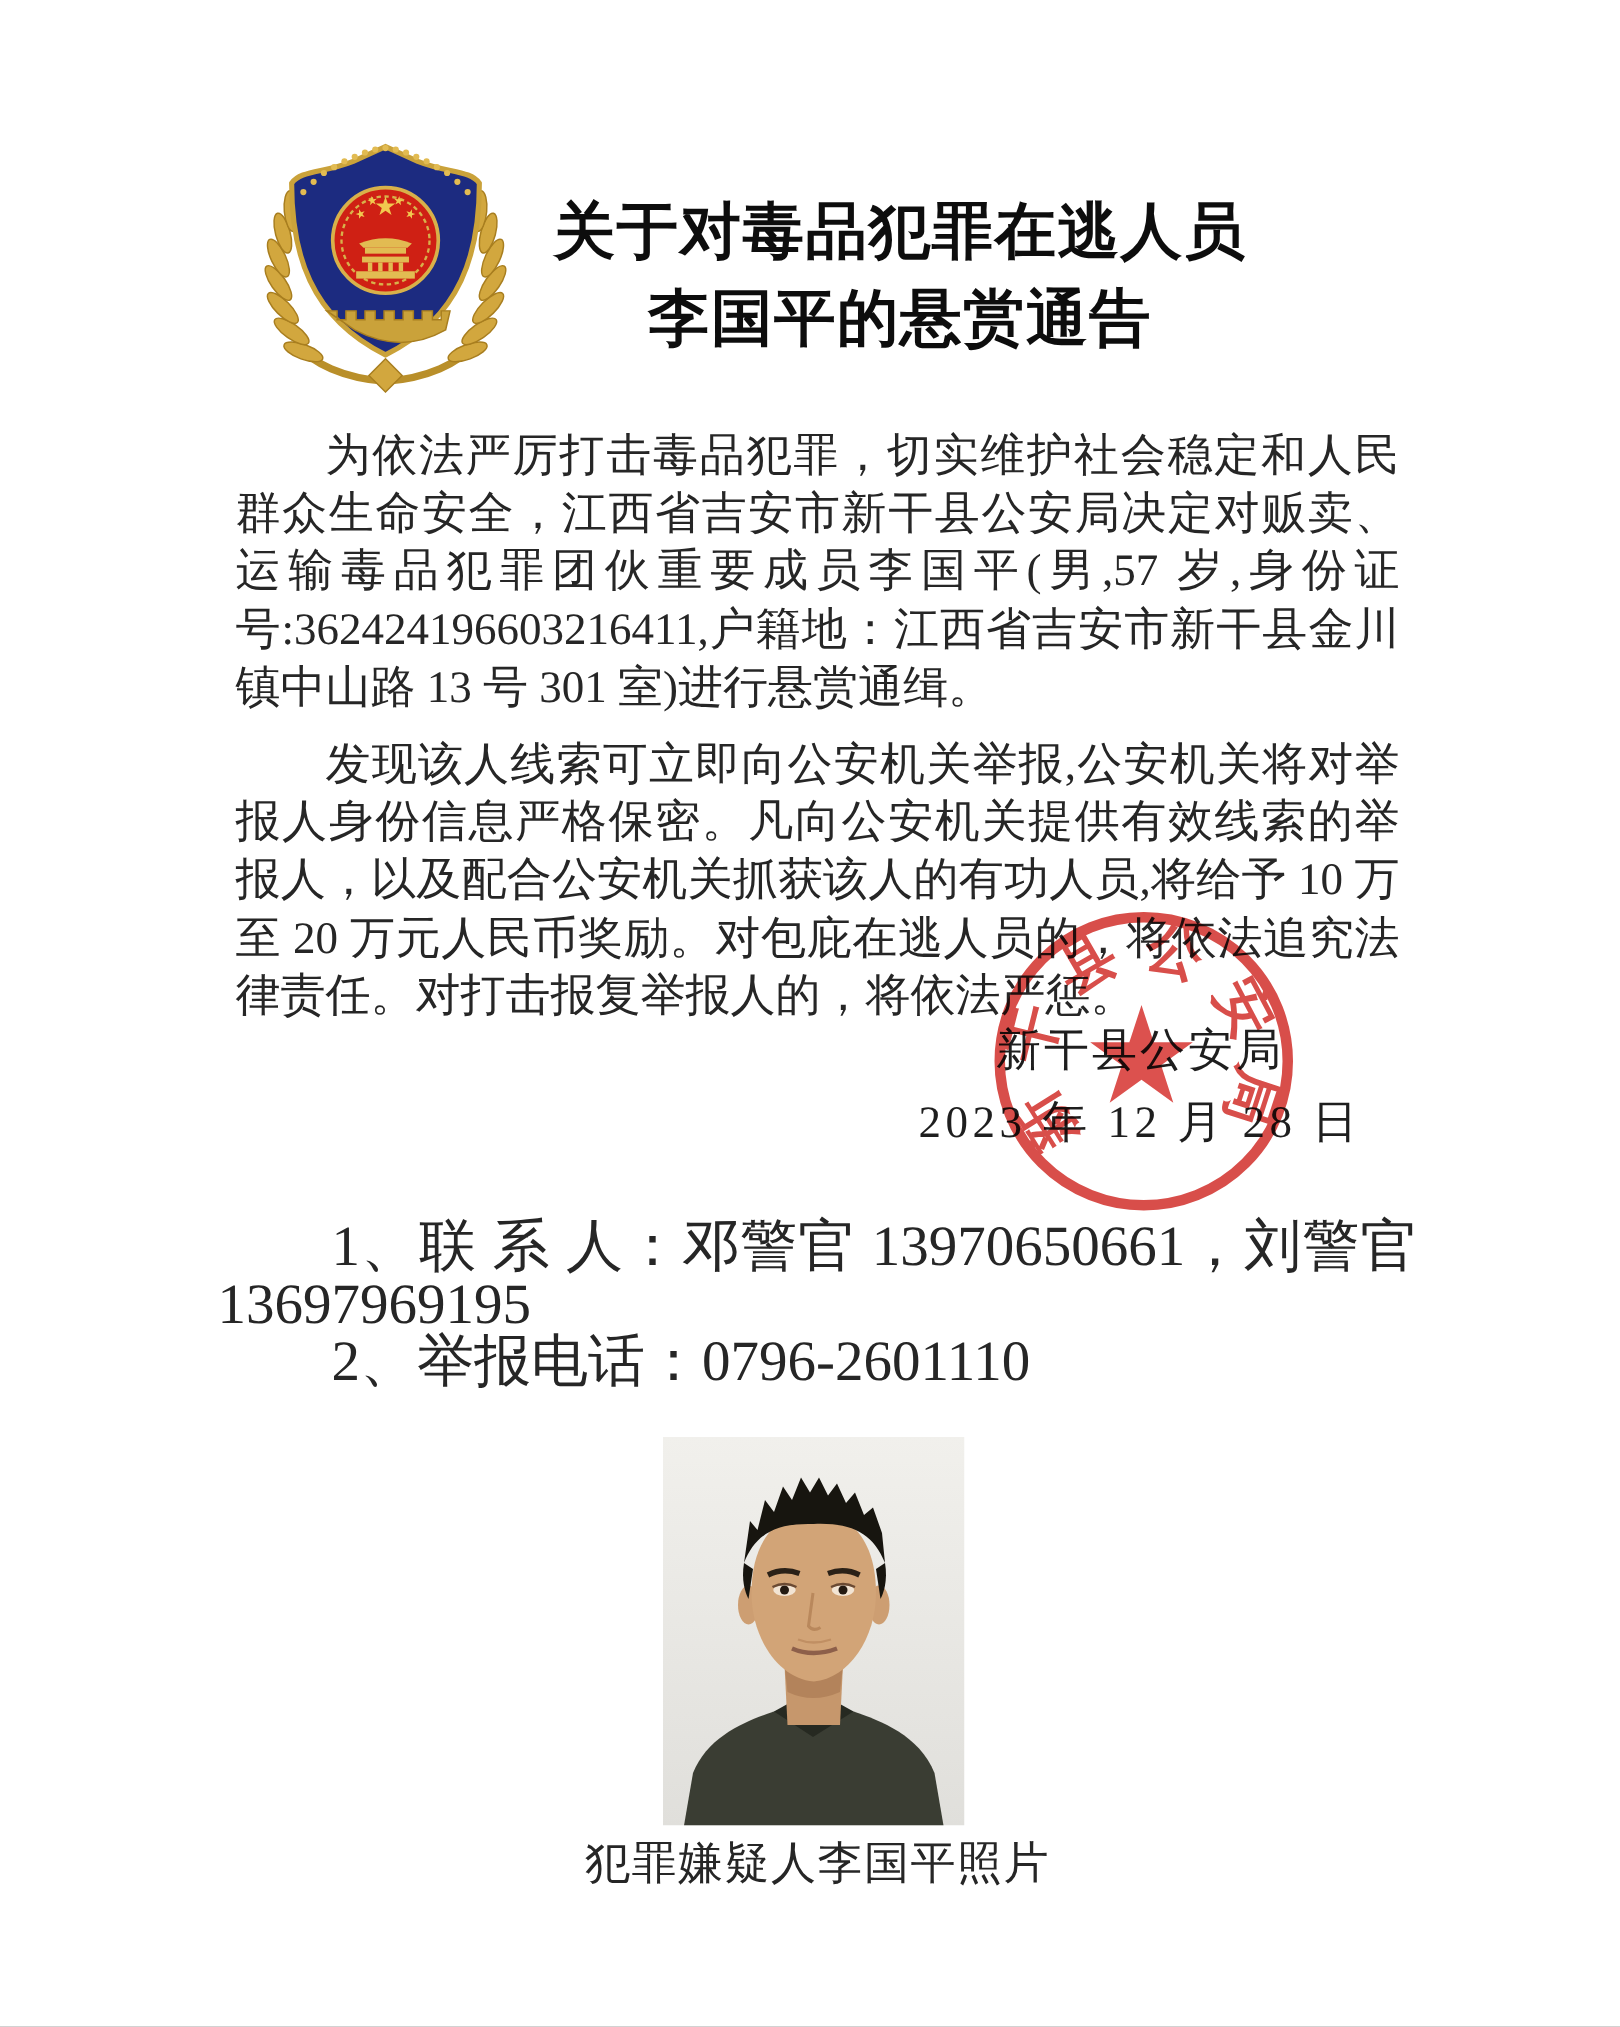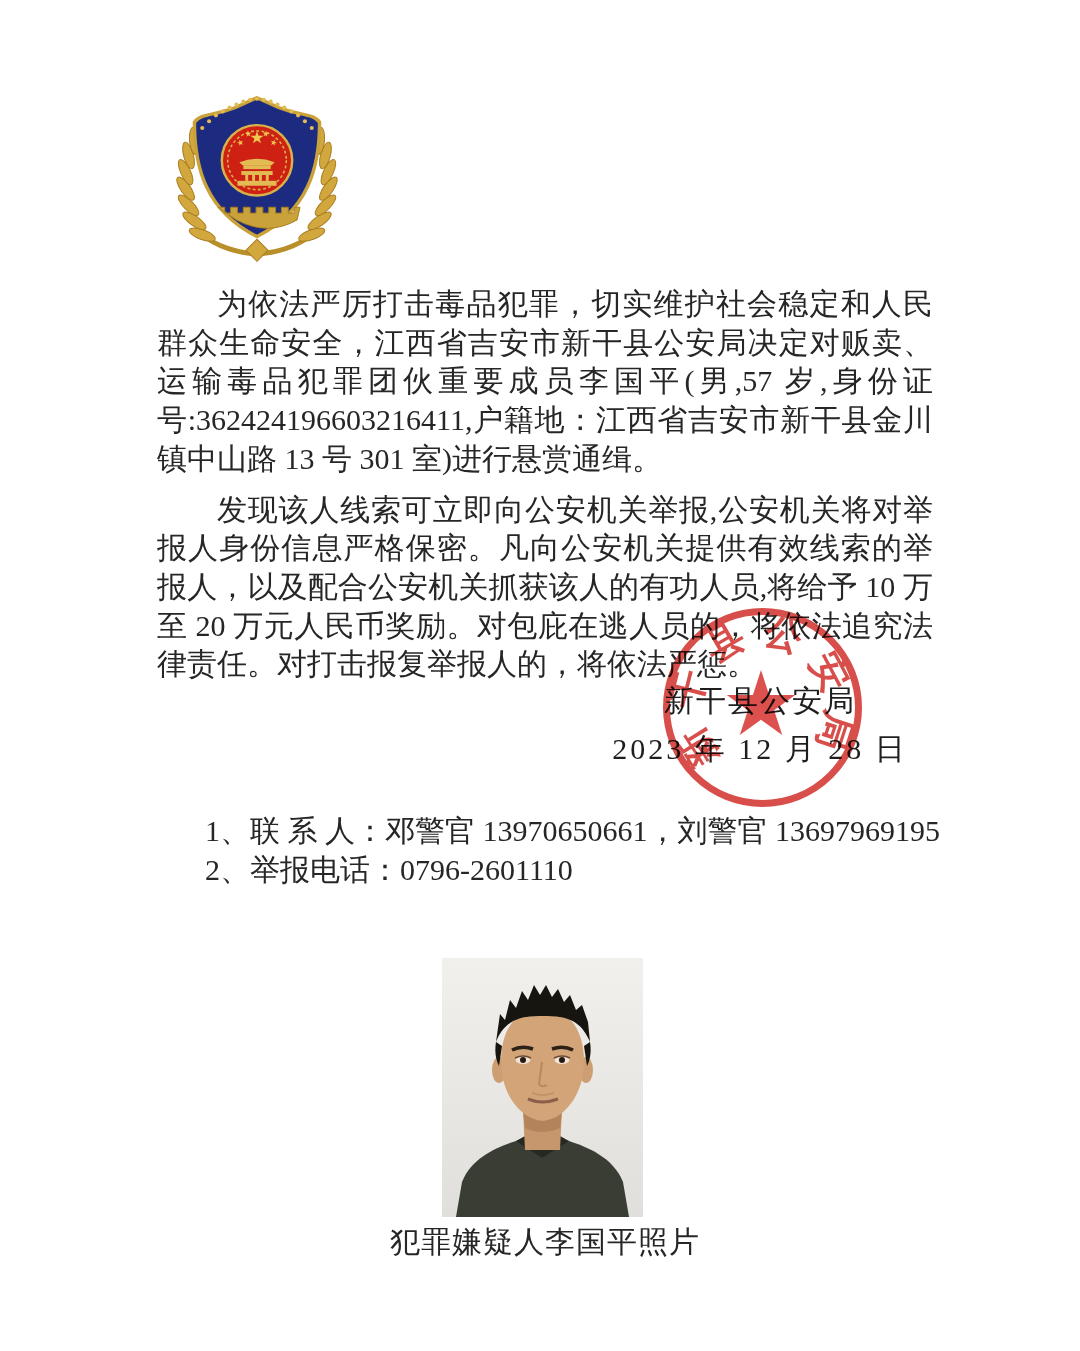--- a/index.html
+++ b/index.html
@@ -44,21 +44,21 @@
   .seal-ring{fill:none;stroke:#d5403c;stroke-width:7;}
   .seal-char{
     font-size:38px;fill:#d5403c;font-weight:bold;
     text-anchor:middle;dominant-baseline:middle;
     font-family:"Liberation Serif", serif;
   }
   .seal-star{fill:#da4440;}
   
   .contacts{
     position:absolute;left:145px;top:812px;width:800px;
-    font-size:30px;line-height:38.7px;text-align:justify;color:#262626;
+    font-size:38px;line-height:38.7px;text-align:justify;color:#262626;
   }
   .contacts p{margin:0;text-indent:2em;}
   
   .photo{position:absolute;left:442px;top:958px;width:201px;height:259px;}
   .caption{
     position:absolute;left:345px;top:1222px;width:400px;
     text-align:center;font-size:30px;color:#262626;letter-spacing:1px;
     white-space:nowrap;
   }
 </style>
@@ -135,20 +135,22 @@
           <rect x="81" y="91" width="3" height="6"></rect>
         <rect x="88" y="91" width="3" height="6"></rect>
           <rect x="95" y="91" width="3" height="6"></rect>
         <rect x="66" y="97" width="40" height="5"></rect>
       </g>
 
       <path d="M46,124 h7 v6 h6 v-6 h7 v6 h6 v-6 h7 v6 h6 v-6 h7 v6 h6 v-6 h7 v6 h6 v-6 h7 v6 h6 v-6 h6 l-3,13 q-30,17 -62,0 Z" fill="#caa23a" stroke="#a87e1f" stroke-width="1"></path>
     </g>
   </svg>
 
+  <div class="title-line title-1">关于对毒品犯罪在逃人员</div>
+  <div class="title-line title-2">李国平的悬赏通告</div>
 
   <div class="bodytext">
     <p>为依法严厉打击毒品犯罪，切实维护社会稳定和人民群众生命安全，江西省吉安市新干县公安局决定对贩卖、运输毒品犯罪团伙重要成员李国平(男,57 岁,身份证号:362424196603216411,户籍地：江西省吉安市新干县金川镇中山路 13 号 301 室)进行悬赏通缉。</p>
     <p>发现该人线索可立即向公安机关举报,公安机关将对举报人身份信息严格保密。凡向公安机关提供有效线索的举报人，以及配合公安机关抓获该人的有功人员,将给予 10 万至 20 万元人民币奖励。对包庇在逃人员的，将依法追究法律责任。对打击报复举报人的，将依法严惩。</p>
   </div>
 
   <div class="sig-block">
     <div class="sig-issuer">新干县公安局</div>
     <div class="sig-date">2023 年 12 月 28 日</div>
   </div>

